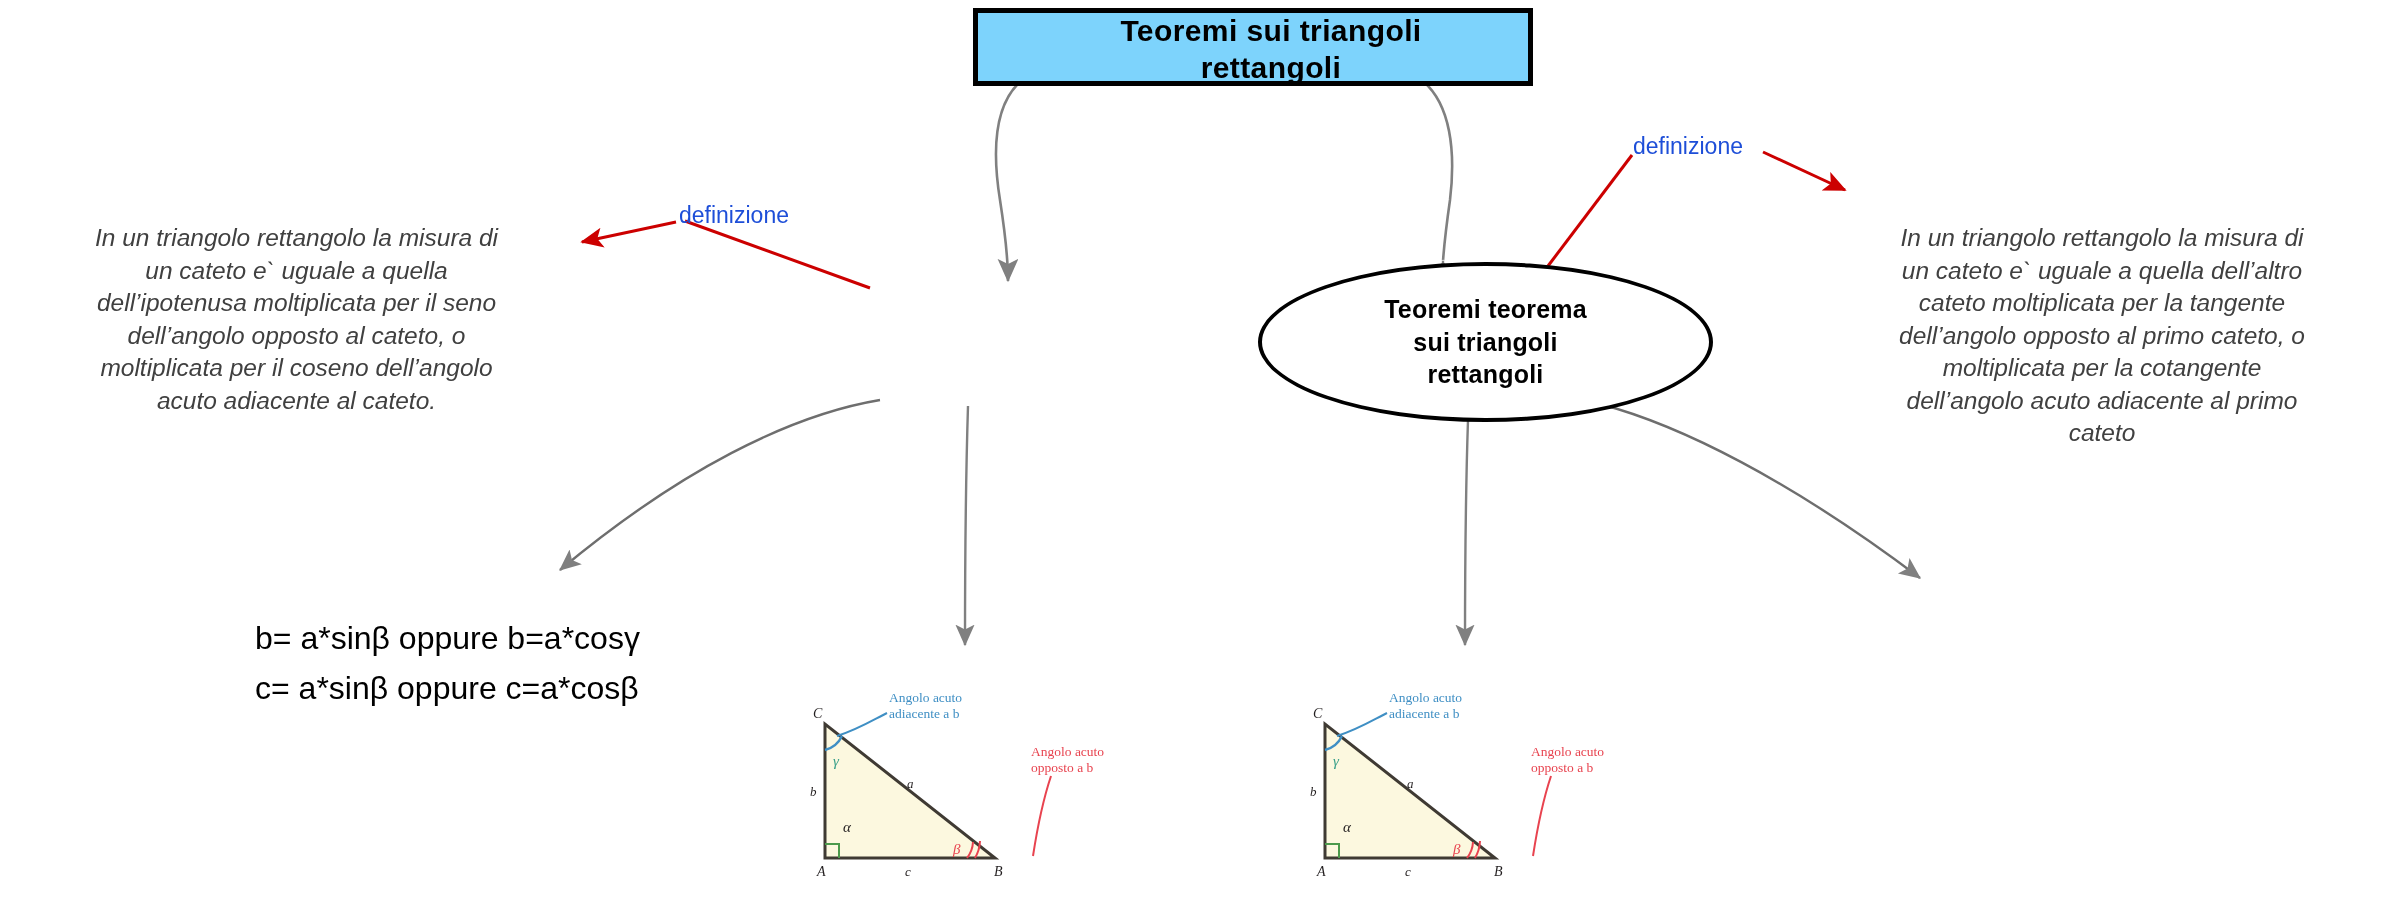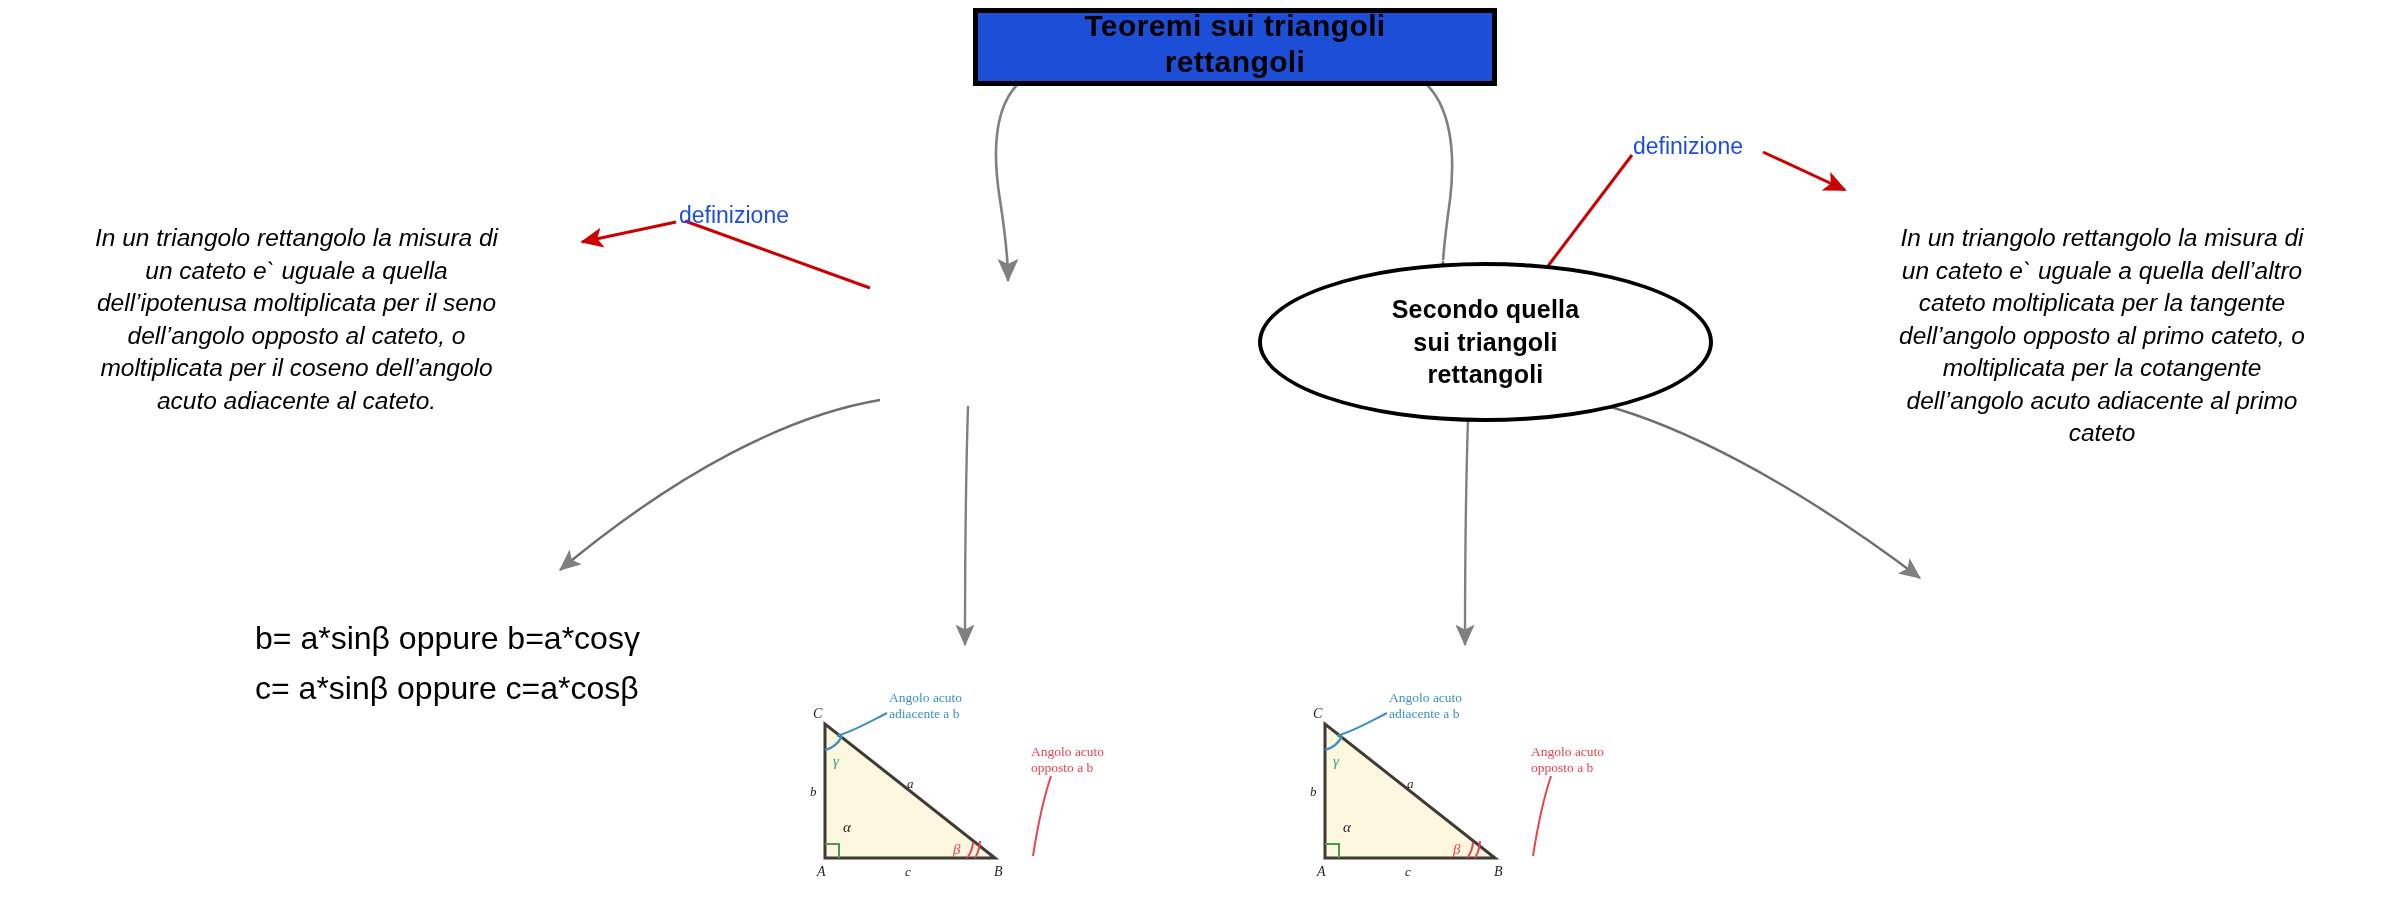--- a/index.html
+++ b/index.html
@@ -26,27 +26,28 @@
     pointer-events: none;
   }
 
   
   .title-box {
     position: absolute;
     left: 973px;
     top: 8px;
     width: 514px;
     height: 68px;
-    background: #1d4ed8;
+    background: #7dd3fc;
     border: 5px solid #000000;
     display: flex;
-    align-items: flex-end;
+    align-items: flex-start;
     justify-content: center;
     text-align: center;
     box-sizing: content-box;
+    padding-left: 36px;
   }
   .title-box .label {
     font-size: 30px;
     font-weight: bold;
     line-height: 1.22;
     color: #000000;
     letter-spacing: 0.4px;
     white-space: pre-line;
   }
 
@@ -82,21 +83,21 @@
     width: 455px;
     height: 160px;
   }
 
   
   .definition-text {
     position: absolute;
     font-style: italic;
     font-size: 24.5px;
     line-height: 1.33;
-    color: #000000;
+    color: #404040;
     text-align: center;
     white-space: pre-line;
   }
   #definition-left {
     left: 14px;
     top: 222px;
     width: 565px;
   }
   #definition-right {
     left: 1824px;
@@ -177,21 +178,21 @@
     <path d="M 1763,152 L 1845,190" fill="none" stroke="#cc0000" stroke-width="3" marker-end="url(#ah-red)"></path>
   </svg>
 
   <div class="title-box">
     <div class="label">Teoremi  sui  triangoli
 rettangoli</div>
   </div>
 
 
   <div class="ellipse" id="ellipse-secondo">
-    <div class="label">Secondo  quella
+    <div class="label">Teoremi  teorema
 sui  triangoli
 rettangoli</div>
   </div>
 
   <div class="definizione-label" id="definizione-left-label">definizione</div>
   <div class="definizione-label" id="definizione-right-label">definizione</div>
 
   <div class="definition-text" id="definition-left">In un triangolo rettangolo la misura di
 un cateto e` uguale a quella
 dell’ipotenusa  moltiplicata per il seno

